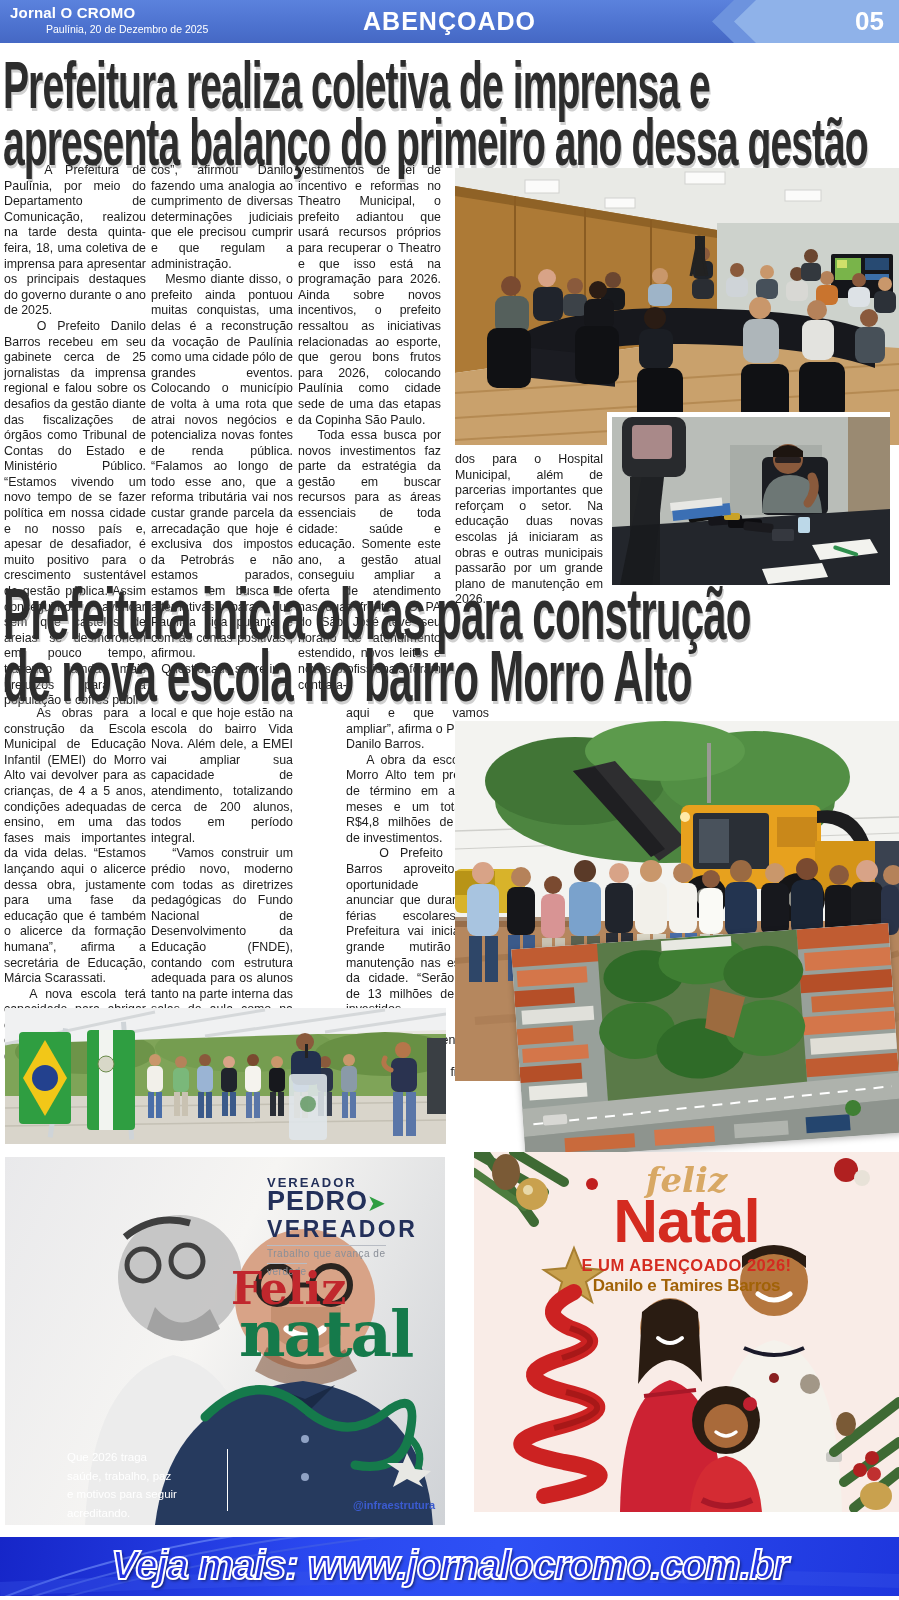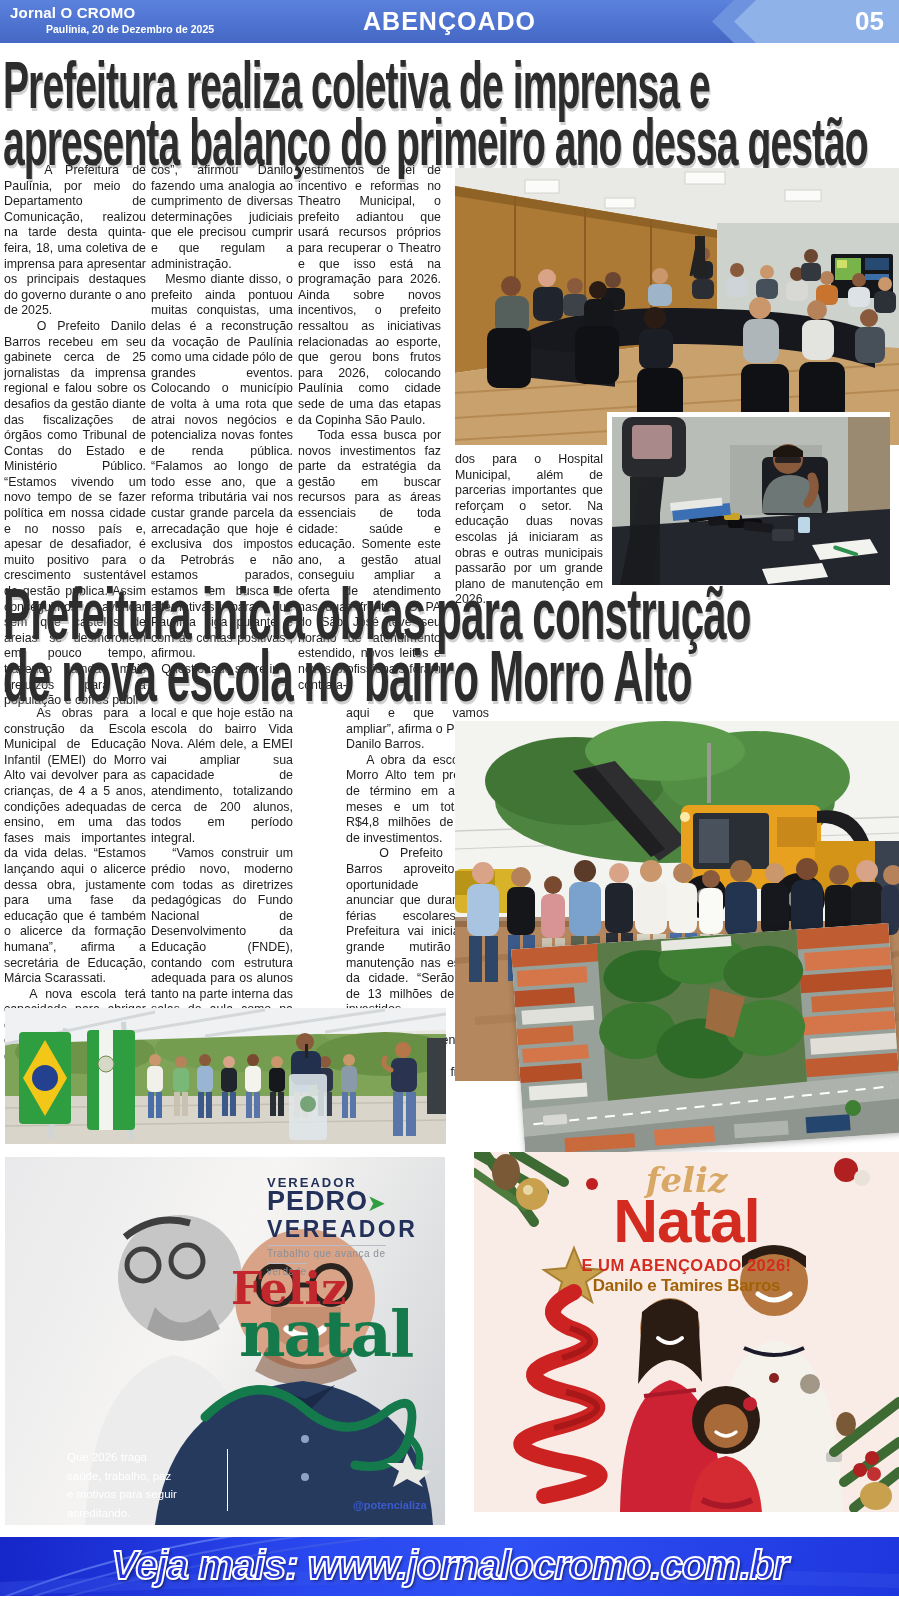--- a/index.html
+++ b/index.html
@@ -4,21 +4,21 @@
 <style>
   html,body{margin:0;padding:0;background:#777;}
   #page{position:relative;width:899px;height:1600px;background:#fff;margin:0 auto;
         font-family:"Liberation Sans",sans-serif;overflow:hidden;}
   .abs{position:absolute;}
 
   
   #banner{left:0;top:0;width:899px;height:43px;
           background:linear-gradient(180deg,#5b82dd 0%,#4d72cf 60%,#4568c4 100%);}
   .paper-name{left:10px;top:4px;color:#fff;font-weight:bold;font-size:15px;letter-spacing:.2px;}
-  .paper-date{left:10px;top:23px;color:#fff;font-weight:bold;font-size:10.5px;padding-left:36px;}
+  .paper-date{left:10px;top:23px;color:#fff;font-weight:normal;font-size:10.5px;padding-left:36px;}
   .section-title{left:0;top:7px;width:899px;text-align:center;color:#fff;font-weight:bold;
                  font-size:25px;letter-spacing:1px;}
   .banner-light{right:0;top:0;width:186px;height:43px;background:#8fb2e9;
                 clip-path:polygon(21% 0,1% 50%,21% 100%,100% 100%,100% 0);}
   .banner-chev{left:712px;top:0;width:44px;height:43px;background:#6d93de;
                clip-path:polygon(50% 0,100% 0,50% 50%,100% 100%,50% 100%,0 50%);}
   .page-num{right:15px;top:6px;color:#fff;font-weight:bold;font-size:26px;}
 
   
   .hl{display:inline-block;font-weight:bold;color:#2d2d2d;white-space:nowrap;
@@ -508,21 +508,21 @@
     <svg class="abs" style="left:190px;top:200px;" width="240" height="130" viewBox="0 0 240 130">
       <path d="M10 60 Q60 10 110 52 Q150 86 190 56 Q226 28 214 80 Q204 116 160 108" stroke="#157a4b" stroke-width="9" fill="none" stroke-linecap="round"></path>
       <path d="M214 80 Q232 96 220 118" stroke="#157a4b" stroke-width="7" fill="none" stroke-linecap="round"></path>
       <polygon points="212,96 220,112 236,114 224,124 228,130 212,122 198,130 204,114 192,106 208,106" fill="#e8e8e4"></polygon>
     </svg>
     <div class="abs" style="left:62px;top:290px;width:148px;"><span class="pb-msg">Que 2026 traga
 saúde, trabalho, paz
 e motivos para seguir
 acreditando.</span></div>
     <div class="pb-vline abs" style="left:222px;top:292px;height:62px;"></div>
-    <div class="abs" style="left:348px;top:338px;"><span class="pb-handle">@potencializa</span></div>
+    <div class="abs" style="left:348px;top:338px;"><span class="pb-handle">@infraestrutura</span></div>
   </div>
 
   <div id="ad-natal" class="abs">
     <svg class="abs" style="left:0;top:0;" width="425" height="360" viewBox="0 0 425 360">
 
       <g>
         <path d="M0 0 L70 40 M10 0 L60 70 M40 0 L90 30" stroke="#3e6a34" stroke-width="10" stroke-linecap="round"></path>
         <path d="M0 20 L50 55" stroke="#4d7c3e" stroke-width="8" stroke-linecap="round"></path>
         <ellipse cx="32" cy="20" rx="14" ry="18" fill="#7a5a36"></ellipse>
         <circle cx="58" cy="42" r="16" fill="#c9a14e"></circle>

